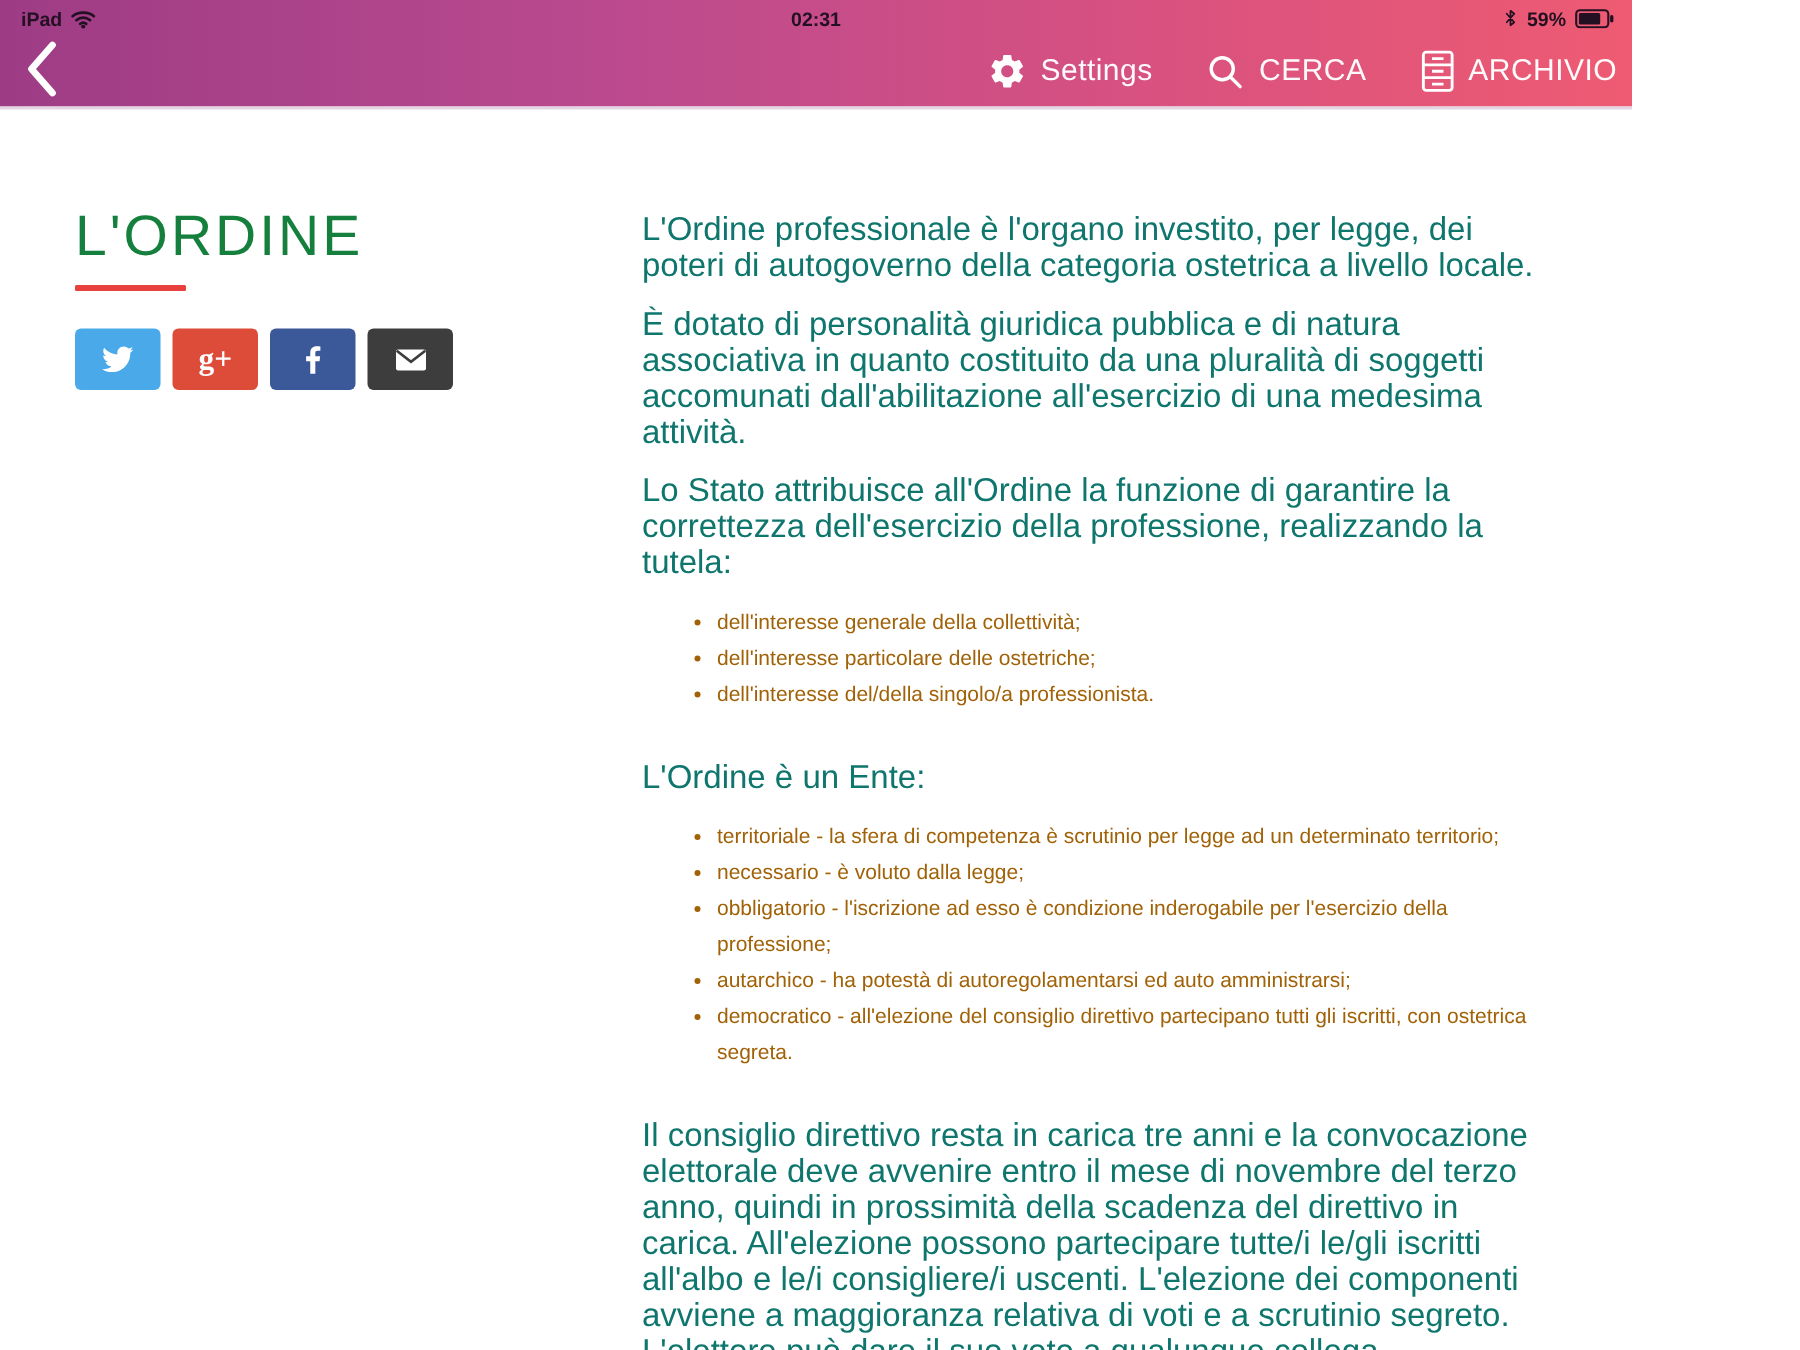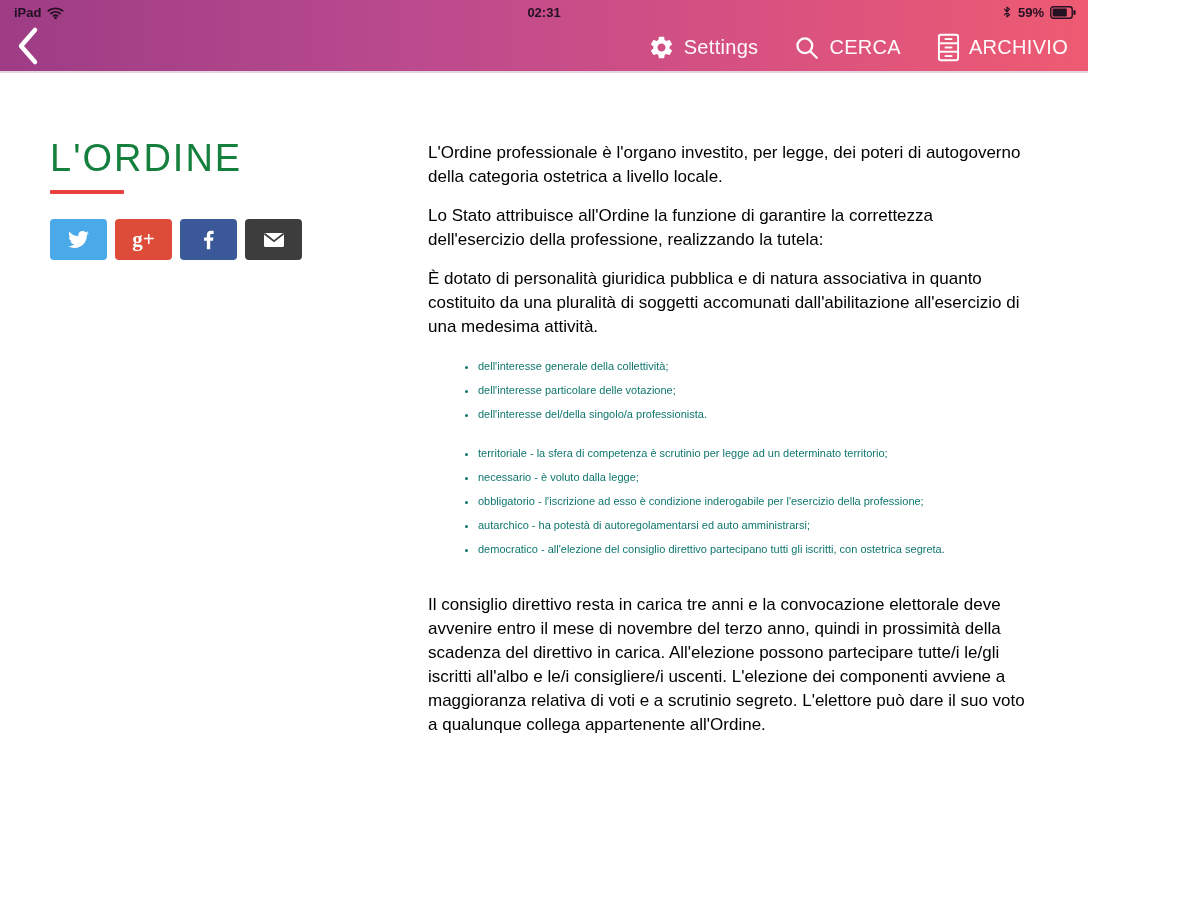--- a/index.html
+++ b/index.html
@@ -26,21 +26,21 @@
     position:relative;
   }
   .status-left, .status-right { display:flex; align-items:center; gap:6px; }
   .status-time {
     position:absolute; left:0; right:0; text-align:center;
     font-size:13px; font-weight:700; color:#231022;
   }
   .nav-bar {
     height:51px;
     display:flex; align-items:center;
-    padding:0 20px 0 14px;
+    padding:0 10px 0 14px;
   }
   .back-button { display:flex; align-items:center; cursor:pointer; margin-top:-4px; }
   .nav-spacer { flex:1; }
   .nav-group {
     display:flex; align-items:center; gap:9px;
     color:rgba(255,255,255,0.97);
     font-size:20px;
     margin-left:36px;
     cursor:pointer;
   }
@@ -74,29 +74,29 @@
     color:#fff;
   }
   .share-twitter  { background:#4aa9e9; }
   .share-gplus    { background:#dd4b39; }
   .share-facebook { background:#3b5998; }
   .share-email    { background:#3d3d3d; }
   .gplus-glyph { font-size:21px; font-weight:700; line-height:1; font-family:"Liberation Serif", serif; }
 
   .article-col { flex:1; padding-top:2px; }
   .article-col p {
-    font-size:17px; line-height:24px; color:#000000;
+    font-size:22px; line-height:24px; color:#0f766e;
     margin-bottom:15px;
   }
   .article-col ul {
     margin:0 0 15px 0;
     padding-left:50px;
   }
   .article-col li {
-    font-size:11px; line-height:24px; color:#0f766e;
+    font-size:14px; line-height:24px; color:#a16207;
   }
   .gap-top { margin-top:32px !important; }
 
   svg { display:block; }
 </style>
 </head>
 <body>
 
 <div class="page">
 
@@ -206,27 +206,28 @@
               <rect x="2" y="3" width="20" height="14" rx="1.5" fill="#ffffff"></rect>
               <path d="M2.5 3.8 L12 11.2 L21.5 3.8" stroke="#3d3d3d" stroke-width="1.8" fill="none"></path>
             </svg>
           </span>
         </div>
       </div>
     </div>
 
     <div class="article-col">
       <p>L'Ordine professionale è l'organo investito, per legge, dei poteri di autogoverno della categoria ostetrica a livello locale.</p>
+      <p>È dotato di personalità giuridica pubblica e di natura associativa in quanto costituito da una pluralità di soggetti accomunati dall'abilitazione all'esercizio di una medesima attività.</p>
       <p>Lo Stato attribuisce all'Ordine la funzione di garantire la correttezza dell'esercizio della professione, realizzando la tutela:</p>
-      <p>È dotato di personalità giuridica pubblica e di natura associativa in quanto costituito da una pluralità di soggetti accomunati dall'abilitazione all'esercizio di una medesima attività.</p>
       <ul>
         <li>dell'interesse generale della collettività;</li>
-        <li>dell'interesse particolare delle votazione;</li>
+        <li>dell'interesse particolare delle ostetriche;</li>
         <li>dell'interesse del/della singolo/a professionista.</li>
       </ul>
+      <p class="gap-top">L'Ordine è un Ente:</p>
       <ul>
         <li>territoriale - la sfera di competenza è scrutinio per legge ad un determinato territorio;</li>
         <li>necessario - è voluto dalla legge;</li>
         <li>obbligatorio - l'iscrizione ad esso è condizione inderogabile per l'esercizio della professione;</li>
         <li>autarchico - ha potestà di autoregolamentarsi ed auto amministrarsi;</li>
         <li>democratico - all'elezione del consiglio direttivo partecipano tutti gli iscritti, con ostetrica segreta.</li>
       </ul>
       <p class="gap-top">Il consiglio direttivo resta in carica tre anni e la convocazione elettorale deve avvenire entro il mese di novembre del terzo anno, quindi in prossimità della scadenza del direttivo in carica. All'elezione possono partecipare tutte/i le/gli iscritti all'albo e le/i consigliere/i uscenti. L'elezione dei componenti avviene a maggioranza relativa di voti e a scrutinio segreto. L'elettore può dare il suo voto a qualunque collega appartenente all'Ordine.</p>
     </div>
 

